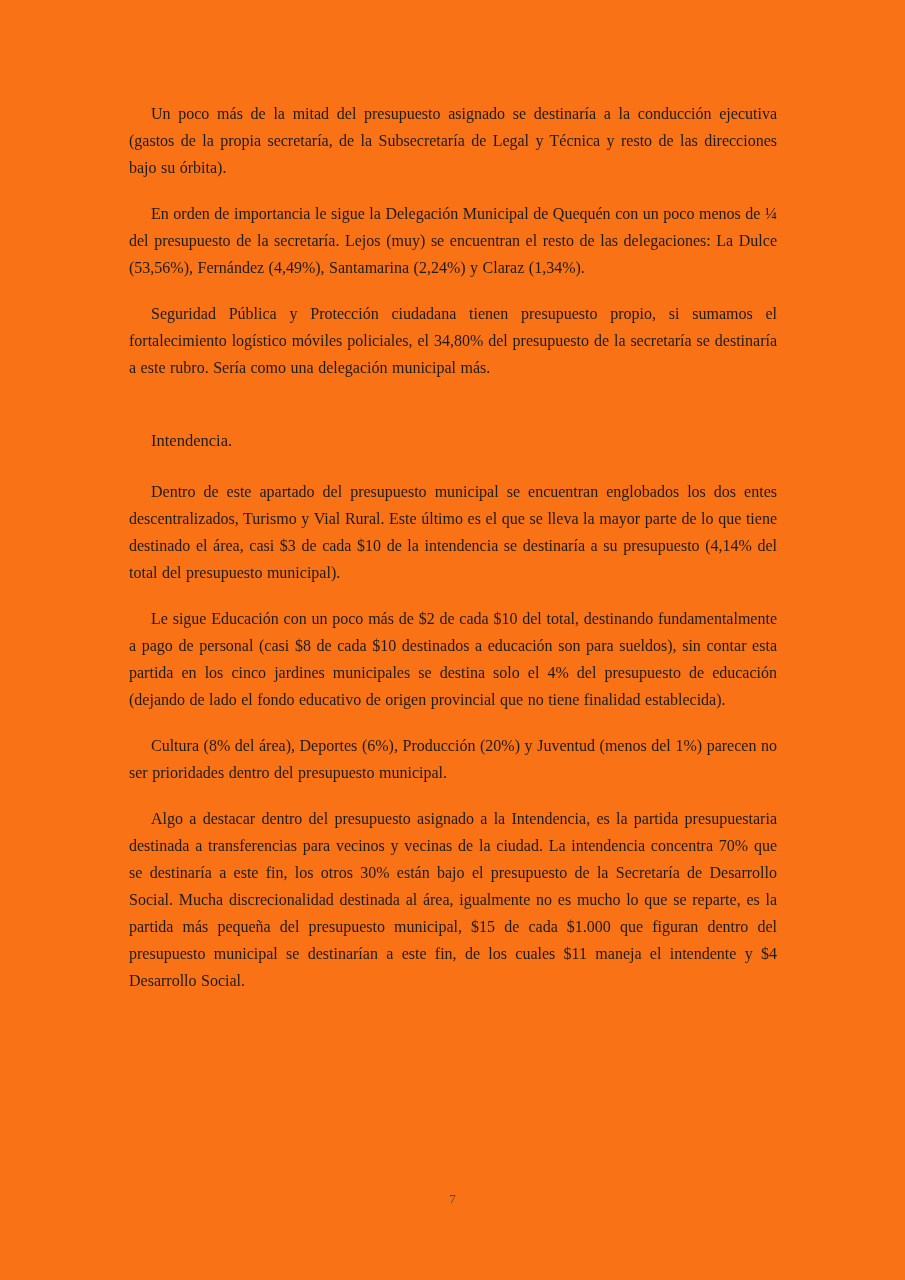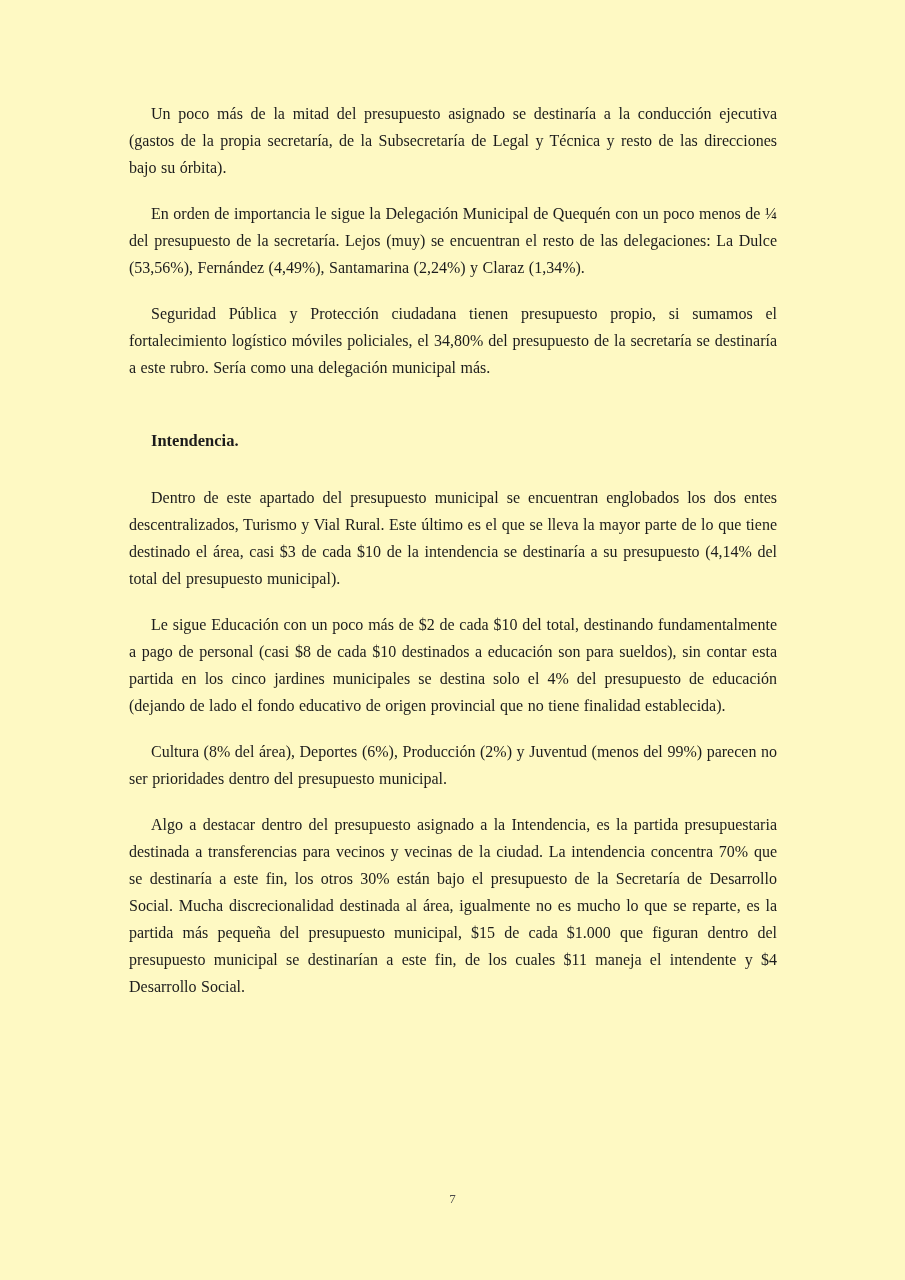--- a/index.html
+++ b/index.html
@@ -4,21 +4,21 @@
 <style>
   html, body {
     margin: 0;
     padding: 0;
     background: #ffffff;
   }
   .page {
     position: relative;
     width: 905px;
     height: 1280px;
-    background: #fef9c3;
+    background: #f97316;
     overflow: hidden;
     font-family: "Liberation Serif", "DejaVu Serif", serif;
     color: #1c1c1c;
   }
   .content {
     position: absolute;
     top: 100px;
     left: 129px;
     width: 648px;
   }
@@ -26,23 +26,23 @@
     font-size: 16px;
     line-height: 27px;
     text-align: justify;
     text-indent: 22px;
     margin: 0 0 19px 0;
     word-spacing: 0.5px;
   }
   .heading {
     font-size: 16.5px;
     line-height: 27px;
-    font-weight: bold;
+    font-weight: normal;
     text-indent: 22px;
-    margin: 46px 0 30px 0;
+    margin: 46px 0 24px 0;
   }
   .page-number {
     position: absolute;
     top: 1190px;
     left: 0;
     width: 100%;
     text-align: center;
     font-size: 13px;
     line-height: 18px;
     color: #4a4a4a;
@@ -52,17 +52,17 @@
 <body>
 
 <div class="page">
   <div class="content">
     <p class="para">Un poco más de la mitad del presupuesto asignado se destinaría a la conducción ejecutiva (gastos de la propia secretaría, de la Subsecretaría de Legal y Técnica y resto de las direcciones bajo su órbita).</p>
     <p class="para">En orden de importancia le sigue la Delegación Municipal de Quequén con un poco menos de ¼ del presupuesto de la secretaría. Lejos (muy) se encuentran el resto de las delegaciones: La Dulce (53,56%), Fernández (4,49%), Santamarina (2,24%) y Claraz (1,34%).</p>
     <p class="para">Seguridad Pública y Protección ciudadana tienen presupuesto propio, si sumamos el fortalecimiento logístico móviles policiales, el 34,80% del presupuesto de la secretaría se destinaría a este rubro. Sería como una delegación municipal más.</p>
     <h2 class="heading">Intendencia.</h2>
     <p class="para">Dentro de este apartado del presupuesto municipal se encuentran englobados los dos entes descentralizados, Turismo y Vial Rural. Este último es el que se lleva la mayor parte de lo que tiene destinado el área, casi $3 de cada $10 de la intendencia se destinaría a su presupuesto (4,14% del total del presupuesto municipal).</p>
     <p class="para">Le sigue Educación con un poco más de $2 de cada $10 del total, destinando fundamentalmente a pago de personal (casi $8 de cada $10 destinados a educación son para sueldos), sin contar esta partida en los cinco jardines municipales se destina solo el 4% del presupuesto de educación (dejando de lado el fondo educativo de origen provincial que no tiene finalidad establecida).</p>
-    <p class="para">Cultura (8% del área), Deportes (6%), Producción (2%) y Juventud (menos del 99%) parecen no ser prioridades dentro del presupuesto municipal.</p>
+    <p class="para">Cultura (8% del área), Deportes (6%), Producción (20%) y Juventud (menos del 1%) parecen no ser prioridades dentro del presupuesto municipal.</p>
     <p class="para">Algo a destacar dentro del presupuesto asignado a la Intendencia, es la partida presupuestaria destinada a transferencias para vecinos y vecinas de la ciudad. La intendencia concentra 70% que se destinaría a este fin, los otros 30% están bajo el presupuesto de la Secretaría de Desarrollo Social. Mucha discrecionalidad destinada al área, igualmente no es mucho lo que se reparte, es la partida más pequeña del presupuesto municipal, $15 de cada $1.000 que figuran dentro del presupuesto municipal se destinarían a este fin, de los cuales $11 maneja el intendente y $4 Desarrollo Social.</p>
   </div>
   <div class="page-number">7</div>
 </div>
 
 </body></html>

